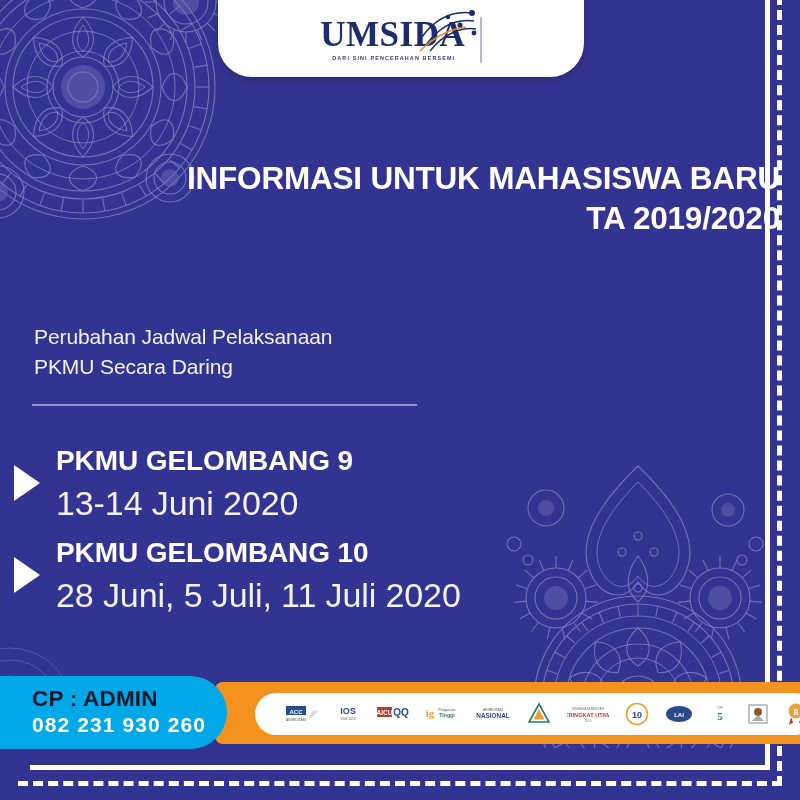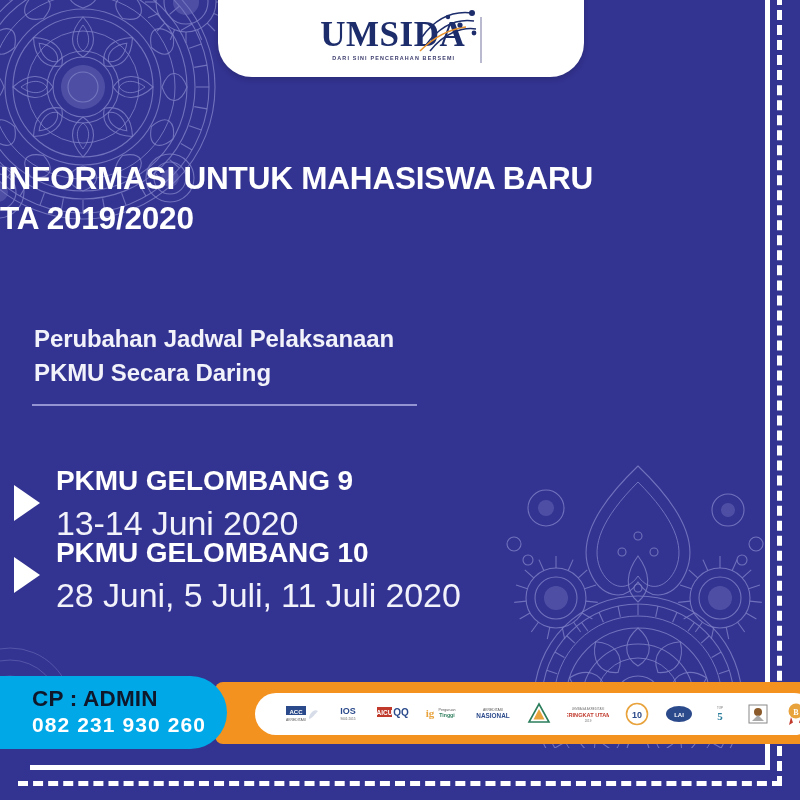--- a/index.html
+++ b/index.html
@@ -71,45 +71,45 @@
   #umsida-swoosh { position:absolute; right:-10px; top:-4px; }
   #logo-divider { width:1.5px; height:46px; background:#b9b9cf; }
   #lembaga-text {
     font-size:12.4px; font-weight:700; color:#1d2d6b;
     line-height:1.27; letter-spacing:.25px;
   }
 
   
   #main-title {
     position:absolute; left:0; top:158px; width:780px;
-    text-align:left; color:#ffffff;
+    text-align:right; color:#ffffff;
     font-size:31.5px; font-weight:700;
     letter-spacing:-.2px; line-height:1.28;
   }
   #main-title .t2 { display:block; }
 
   
   #subtitle {
     position:absolute; left:34px; top:322px;
-    color:#f2f2fb; font-size:24px;
-    font-weight:700; line-height:1.42;
+    color:#f2f2fb; font-size:21px;
+    font-weight:400; line-height:1.42;
     letter-spacing:-.1px;
   }
   #subtitle-divider {
     position:absolute; left:32px; top:404px;
     width:385px; height:2px;
     background:#9a9ad6; opacity:.95;
   }
 
   
   .bullet-row {
     position:absolute; left:14px;
     display:flex; align-items:center; gap:16px;
   }
-  #bullet-0 { top:464px;justify-content:center; }
+  #bullet-0 { top:444px;justify-content:center; }
   #bullet-1 { top:536px; }
   .bullet-tri {
     width:0; height:0; flex:none;
     border-left:26px solid #ffffff;
     border-top:18px solid transparent;
     border-bottom:18px solid transparent;
     margin-bottom:2px;
   }
   .bullet-heading {
     color:#ffffff; font-size:28px; font-weight:700;

